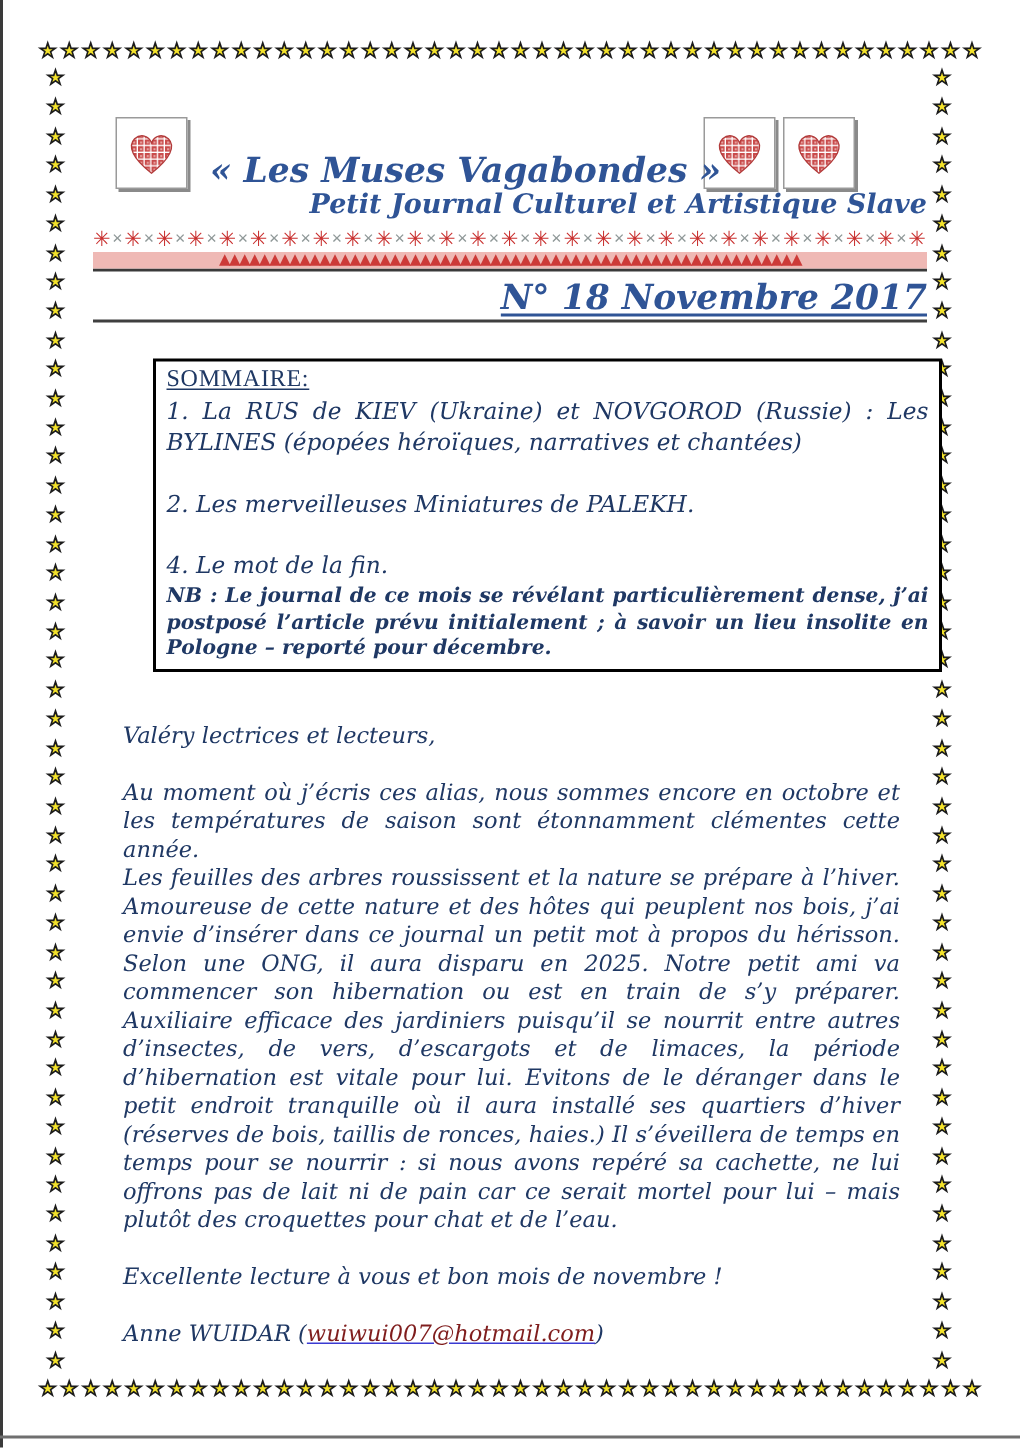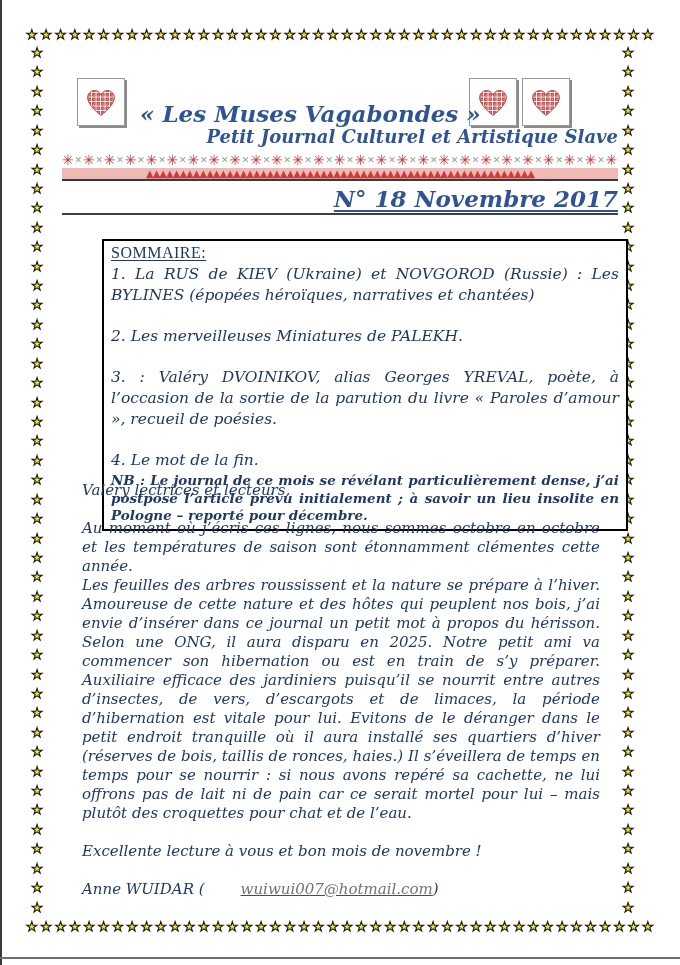--- a/index.html
+++ b/index.html
@@ -111,23 +111,22 @@
 
   
   .letter{
     position:absolute;left:20px;top:409px;width:518px;
     font-size:15px;line-height:19px;color:#1f3864;
   }
   .letter p{margin:0;text-align:justify;}
   .gap{height:19px;}
   .signature{white-space:nowrap;}
   .email-link{
-    color:#737373;text-decoration:underline;text-decoration-color:#3a3ad2;
+    color:#7f1d1d;text-decoration:underline;text-decoration-color:#3a3ad2;
     cursor:pointer;
-    margin-left:36px;
   }
 </style>
 </head>
 <body>
 
 <svg width="0" height="0" style="position:absolute" aria-hidden="true">
   <defs>
     <pattern id="xstitch" width="5" height="5" patternUnits="userSpaceOnUse">
       <rect width="5" height="5" fill="#ffffff"></rect>
       <rect width="4" height="4" fill="#c94b4b"></rect>
@@ -412,29 +411,28 @@
 
     <div class="issue-line">
       <span class="issue">N° 18 Novembre 2017</span>
     </div>
   </div>
 
   <div class="sommaire">
     <div class="sommaire-heading">SOMMAIRE:</div>
     <p class="scr sommaire-item">1. La RUS de KIEV (Ukraine) et NOVGOROD (Russie) : Les BYLINES (épopées héroïques, narratives et chantées)</p>
     <p class="scr sommaire-item">2. Les merveilleuses Miniatures de PALEKH.</p>
-    <p class="scr sommaire-item">3. : Valéry DVOINIKOV, alias Georges YREVAL, poète, à l’occasion de la sortie de la parution du livre « Paroles d’amour », recueil de poésies.</p>
     <p class="scr sommaire-item last">4. Le mot de la fin.</p>
     <p class="scr sommaire-nb">NB : Le journal de ce mois se révélant particulièrement dense, j’ai postposé l’article prévu initialement ; à savoir un lieu insolite en Pologne – reporté pour décembre.</p>
   </div>
 
   <div class="letter scr">
     <p>Valéry lectrices et lecteurs,</p>
     <div class="gap"></div>
-    <p>Au moment où j’écris ces lignes, nous sommes octobre en octobre et les températures de saison sont étonnamment clémentes cette année.</p>
+    <p>Au moment où j’écris ces alias, nous sommes encore en octobre et les températures de saison sont étonnamment clémentes cette année.</p>
     <p>Les feuilles des arbres roussissent et la nature se prépare à l’hiver. Amoureuse de cette nature et des hôtes qui peuplent nos bois, j’ai envie d’insérer dans ce journal un petit mot à propos du hérisson. Selon une ONG, il aura disparu en 2025. Notre petit ami va commencer son hibernation ou est en train de s’y préparer. Auxiliaire efficace des jardiniers puisqu’il se nourrit entre autres d’insectes, de vers, d’escargots et de limaces, la période d’hibernation est vitale pour lui. Evitons de le déranger dans le petit endroit tranquille où il aura installé ses quartiers d’hiver (réserves de bois, taillis de ronces, haies.) Il s’éveillera de temps en temps pour se nourrir : si nous avons repéré sa cachette, ne lui offrons pas de lait ni de pain car ce serait mortel pour lui – mais plutôt des croquettes pour chat et de l’eau.</p>
     <div class="gap"></div>
     <p>Excellente lecture à vous et bon mois de novembre !</p>
     <div class="gap"></div>
     <p class="signature">
       <span>Anne WUIDAR </span><span>(</span><a class="email-link">wuiwui007@hotmail.com</a><span>)</span>
     </p>
   </div>
 
 </div>

